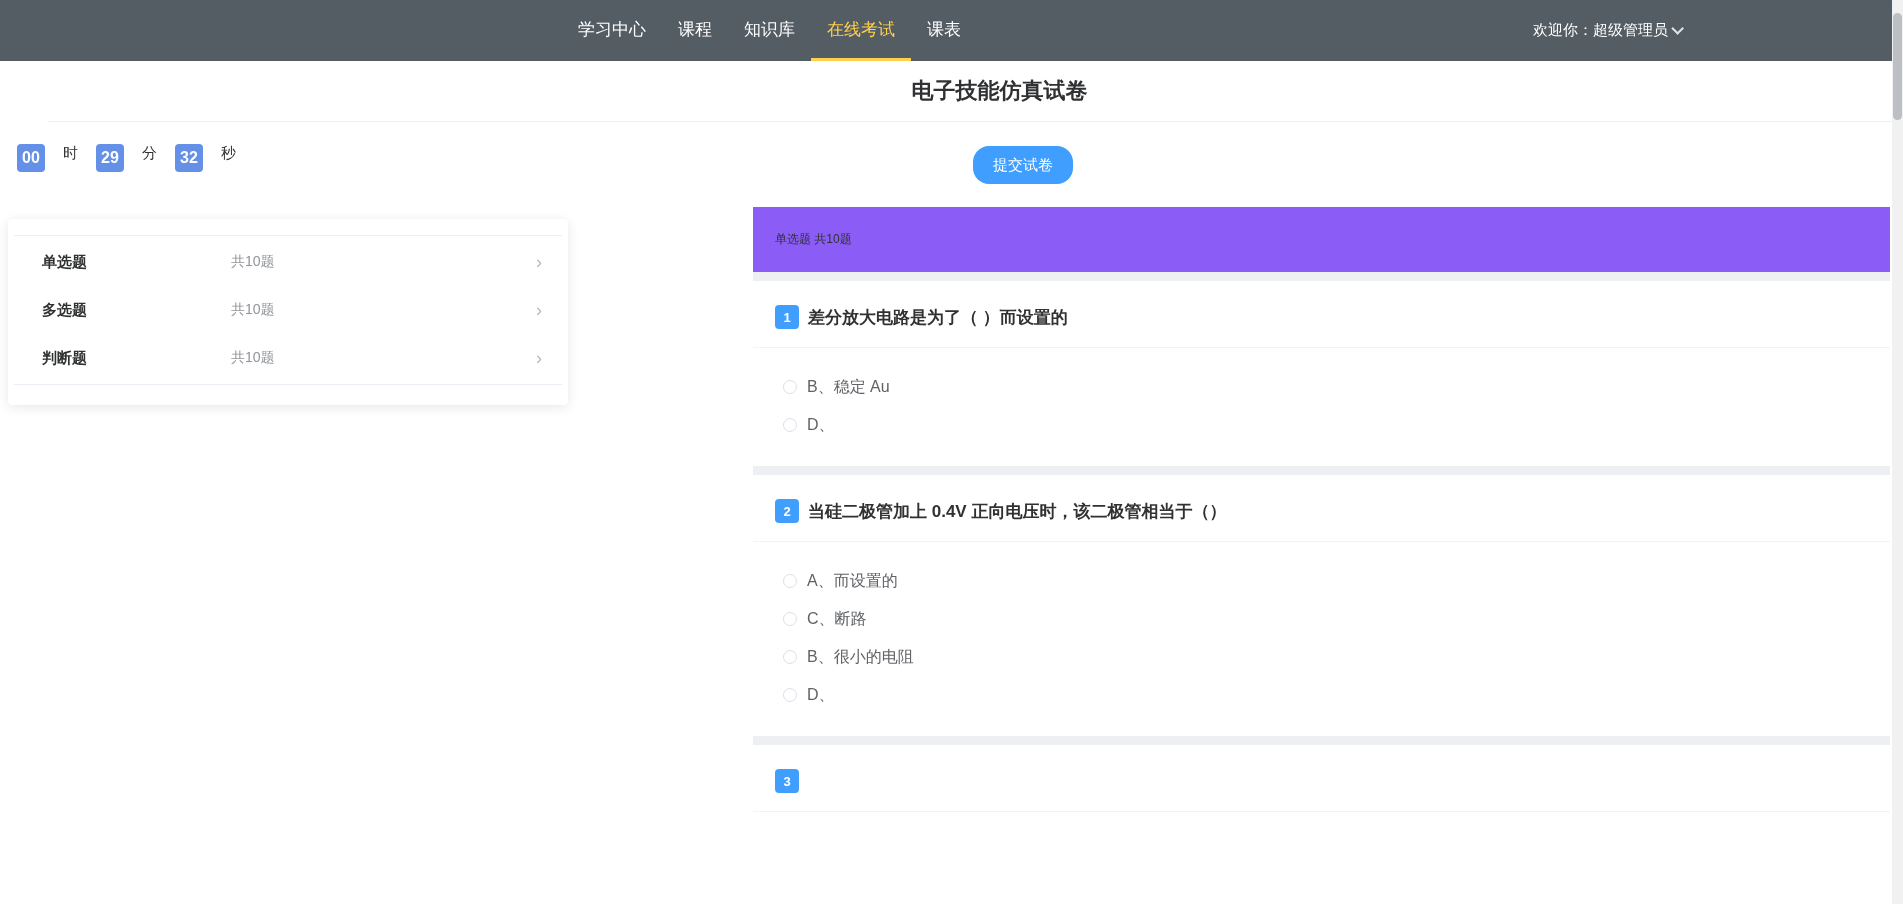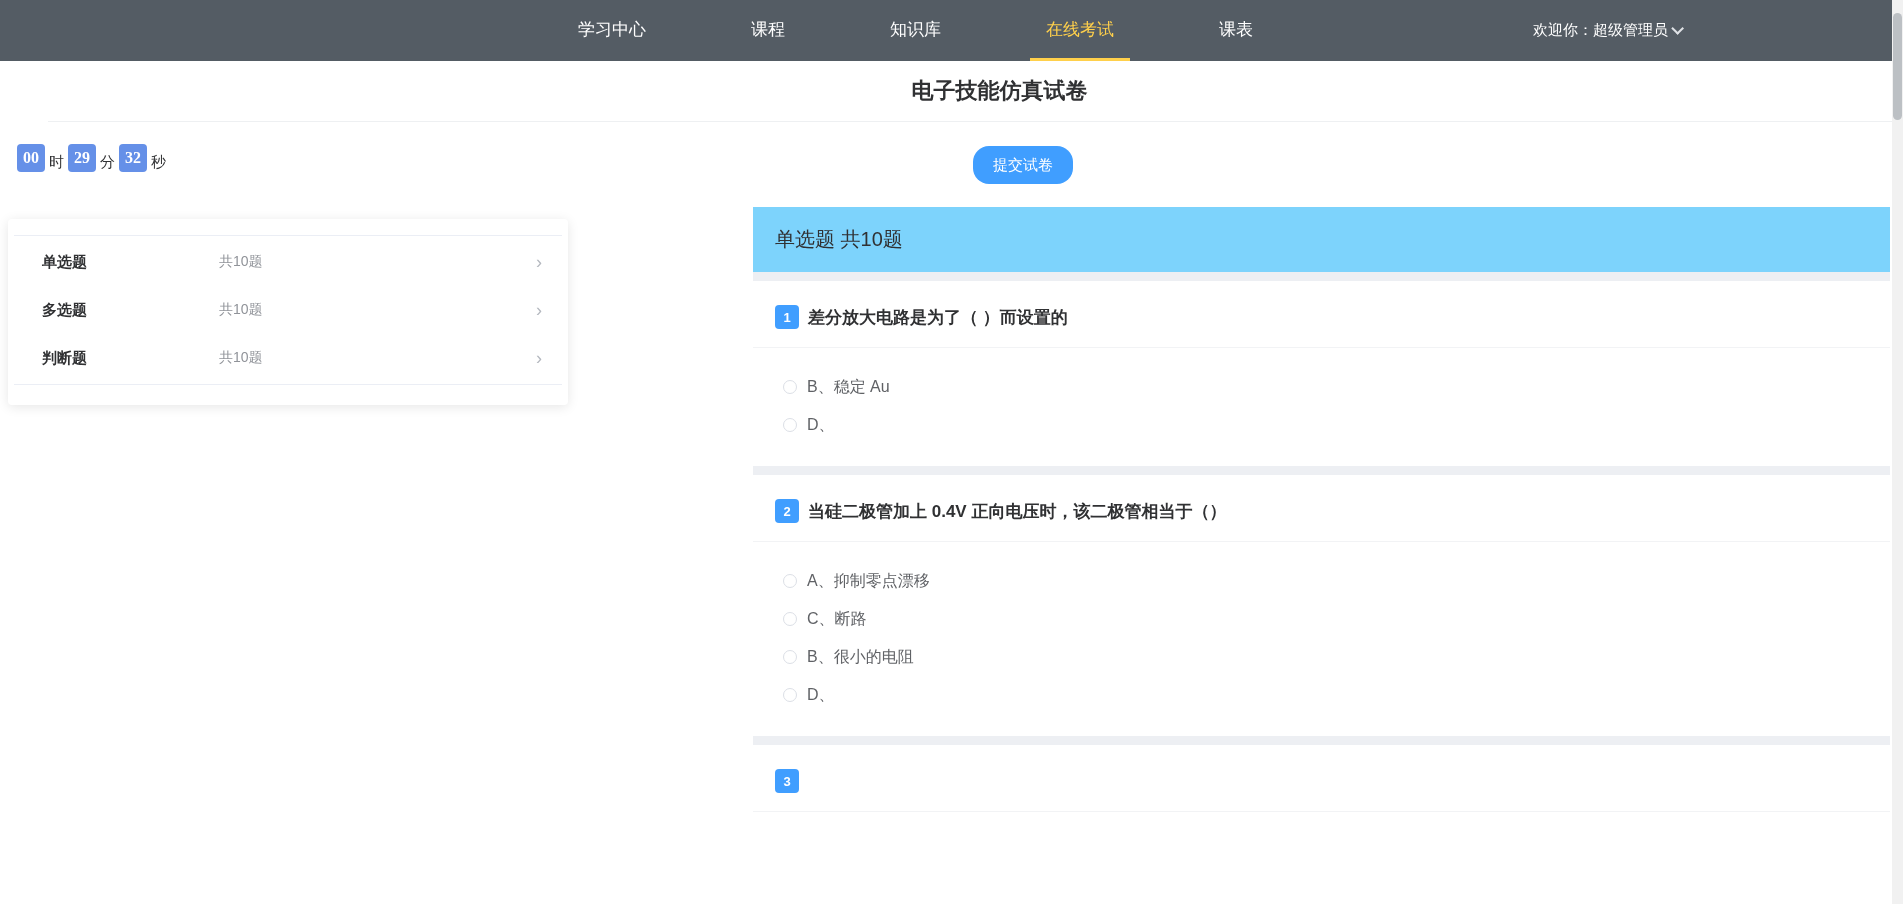--- a/index.html
+++ b/index.html
@@ -8,58 +8,58 @@
     --text-primary:#303133; --text-secondary:#606266; --text-muted:#909399;
     --divider:#ebeef5; --page-gap:#edeff3;
   }
   *{margin:0;padding:0;box-sizing:border-box;}
   html,body{width:1903px;height:904px;overflow:hidden;background:#fff;
     font-family:"Liberation Sans","DejaVu Sans",sans-serif;color:var(--text-primary);}
   body{position:relative;}
 
   
   .navbar{position:absolute;left:0;top:0;width:1903px;height:61px;background:var(--navbar-bg);}
-  .nav-menu{position:absolute;left:562px;top:0;height:61px;display:flex;gap:73px;}
+  .nav-menu{position:absolute;left:562px;top:0;height:61px;display:flex;}
   .nav-item{height:61px;line-height:59px;padding:0 16px;font-size:17px;color:var(--nav-text);
     cursor:pointer;border-bottom:3px solid transparent;white-space:nowrap;}
   .nav-item.active{color:var(--nav-active);border-bottom-color:var(--nav-active);}
   .nav-user{position:absolute;right:223px;top:0;height:61px;display:flex;align-items:center;
     gap:3px;color:var(--nav-text);font-size:15px;cursor:pointer;}
   .chev-down{width:9px;height:9px;border-right:2px solid #dfe2e6;border-bottom:2px solid #dfe2e6;
     transform:rotate(45deg) translateY(-3px);display:inline-block;}
 
   
   .title-bar{position:absolute;left:0;top:61px;width:1903px;height:61px;background:#fff;
     border-bottom:1px solid #eef0f2;display:flex;align-items:center;justify-content:center;margin-left:48px;}
   .title-bar h1{font-size:22px;font-weight:bold;color:var(--text-primary);}
 
   
   .toolbar-row{position:absolute;left:0;top:123px;width:1903px;height:77px;background:#fff;}
-  .timer{position:absolute;left:17px;top:21px;display:flex;align-items:flex-end;gap:4px;font-family:Liberation Serif, serif;}
+  .timer{position:absolute;left:17px;top:21px;display:flex;align-items:flex-start;gap:18px;}
   .time-box{min-width:28px;height:28px;padding:0 4px;background:var(--timer-box-bg);border-radius:4px;
     color:#fff;font-size:16px;font-weight:bold;display:flex;align-items:center;justify-content:center;}
   .time-unit{font-size:15px;color:var(--text-primary);}
   .submit-btn{position:absolute;left:973px;top:23px;width:100px;height:38px;background:var(--primary);
     border:none;border-radius:16px;color:#fff;font-size:15px;cursor:pointer;
     font-family:"Liberation Sans","DejaVu Sans",sans-serif;}
 
   
   .sidebar-card{position:absolute;left:8px;top:219px;width:560px;background:#fff;border-radius:4px;
     box-shadow:0 2px 12px rgba(0,0,0,0.1);padding:16px 6px 20px;}
   .sidebar-list{border-top:1px solid var(--divider);border-bottom:1px solid var(--divider);padding:2px 0;}
   .side-row{height:48px;display:flex;align-items:center;padding:0 20px 0 28px;cursor:pointer;}
   .side-label{width:177px;font-size:15px;font-weight:bold;color:var(--text-primary);}
-  .side-count{flex:1;font-size:14px;color:var(--text-muted);}
+  .side-count{flex:1;font-size:14px;color:var(--text-muted);margin-left:12px;}
   .chev-right{font-size:18px;color:#b4b8bf;line-height:1;}
 
   
   .main-col{position:absolute;left:753px;top:207px;width:1137px;background:var(--page-gap);
     display:flex;flex-direction:column;gap:9px;}
-  .section-header-card{background:#7dd3fc;height:65px;display:flex;align-items:center;
-    padding-left:22px;font-size:20px;color:var(--text-primary);}
+  .section-header-card{background:#8b5cf6;height:65px;display:flex;align-items:center;
+    padding-left:22px;font-size:12px;color:var(--text-primary);}
   .questions{display:flex;flex-direction:column;gap:9px;}
   .q-card{background:#fff;}
   .q-card:last-child{min-height:240px;}
   .q-header{padding:24px 22px 18px;display:flex;align-items:center;gap:9px;}
   .q-badge{width:24px;height:24px;flex:0 0 24px;background:var(--primary);border-radius:4px;color:#fff;
     font-size:13px;font-weight:bold;display:flex;align-items:center;justify-content:center;}
   .q-text{font-size:17px;font-weight:bold;color:var(--text-primary);}
   .q-divider{height:1px;background:#f2f3f5;}
   .q-options{padding:20px 30px 22px;}
   .option{display:flex;align-items:center;height:38px;cursor:pointer;}
@@ -163,21 +163,21 @@
       <section class="q-card">
         <div class="q-header">
           <span class="q-badge">2</span>
           <span class="q-text">当硅二极管加上 0.4V 正向电压时，该二极管相当于（）</span>
         </div>
         <div class="q-divider"></div>
         <div class="q-options">
 
             <label class="option">
               <span class="radio"></span>
-              <span class="option-label">A、抑制零点漂移</span>
+              <span class="option-label">A、而设置的</span>
             </label>
 
             <label class="option">
               <span class="radio"></span>
               <span class="option-label">C、断路</span>
             </label>
 
             <label class="option">
               <span class="radio"></span>
               <span class="option-label">B、很小的电阻</span>

